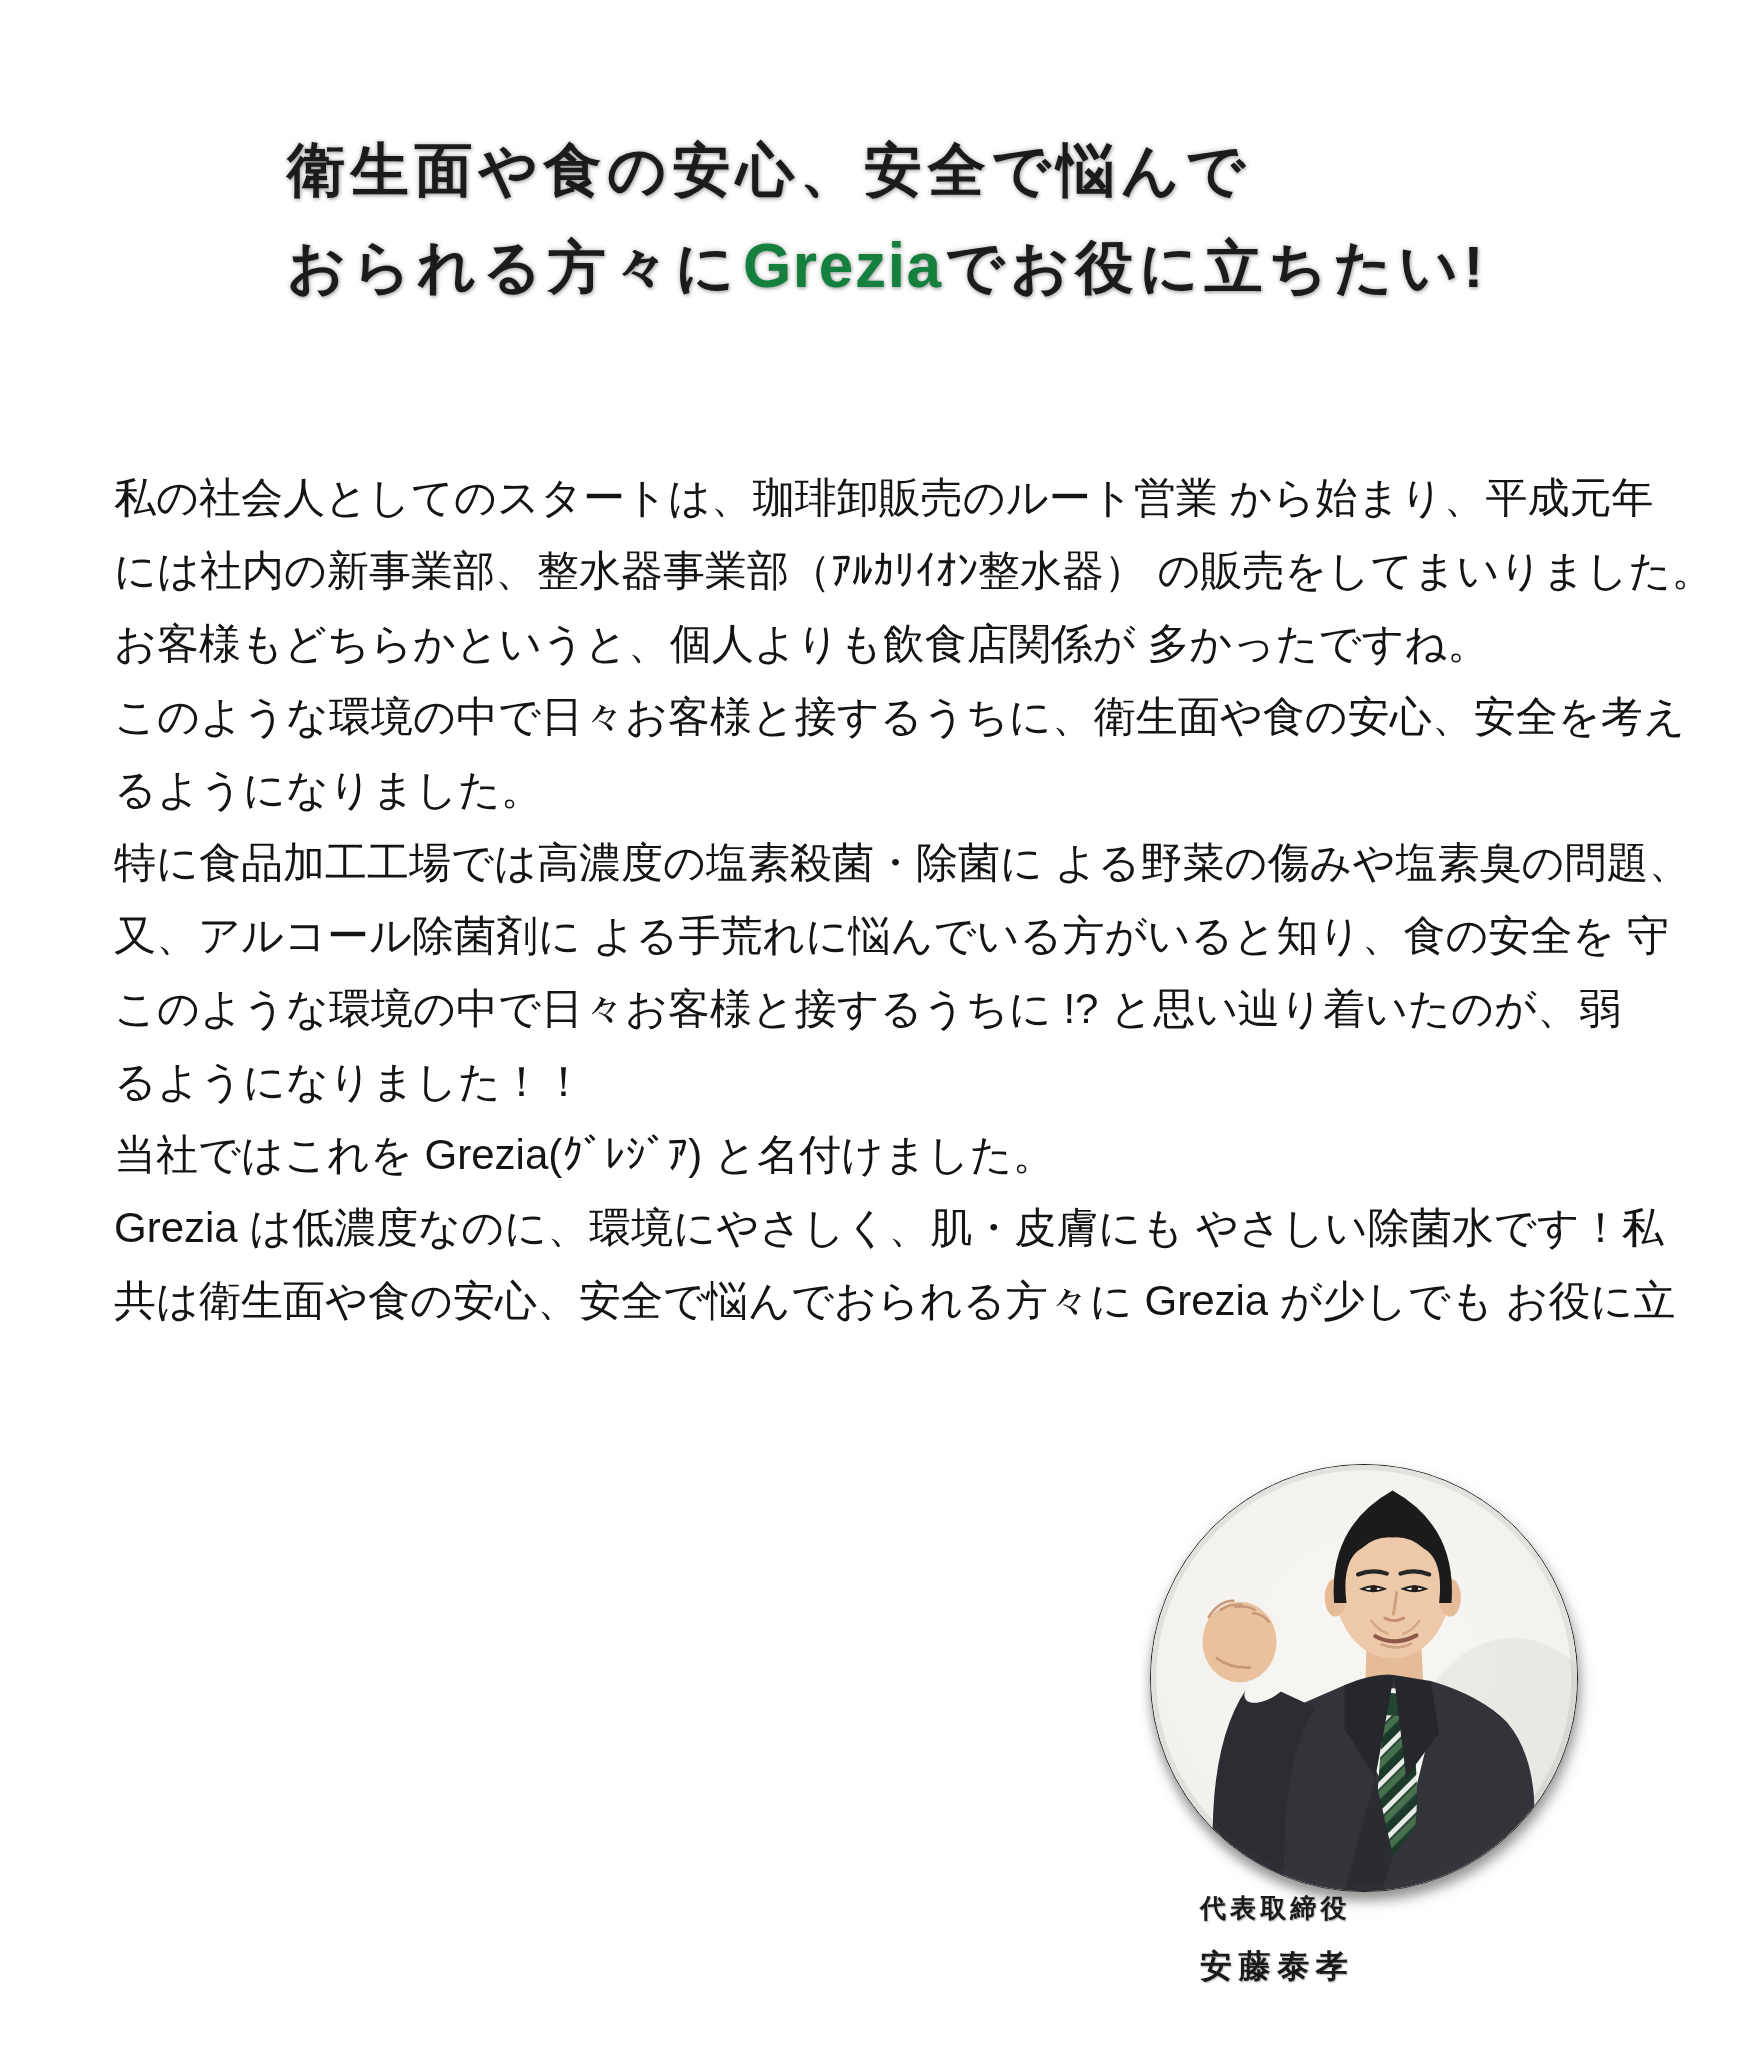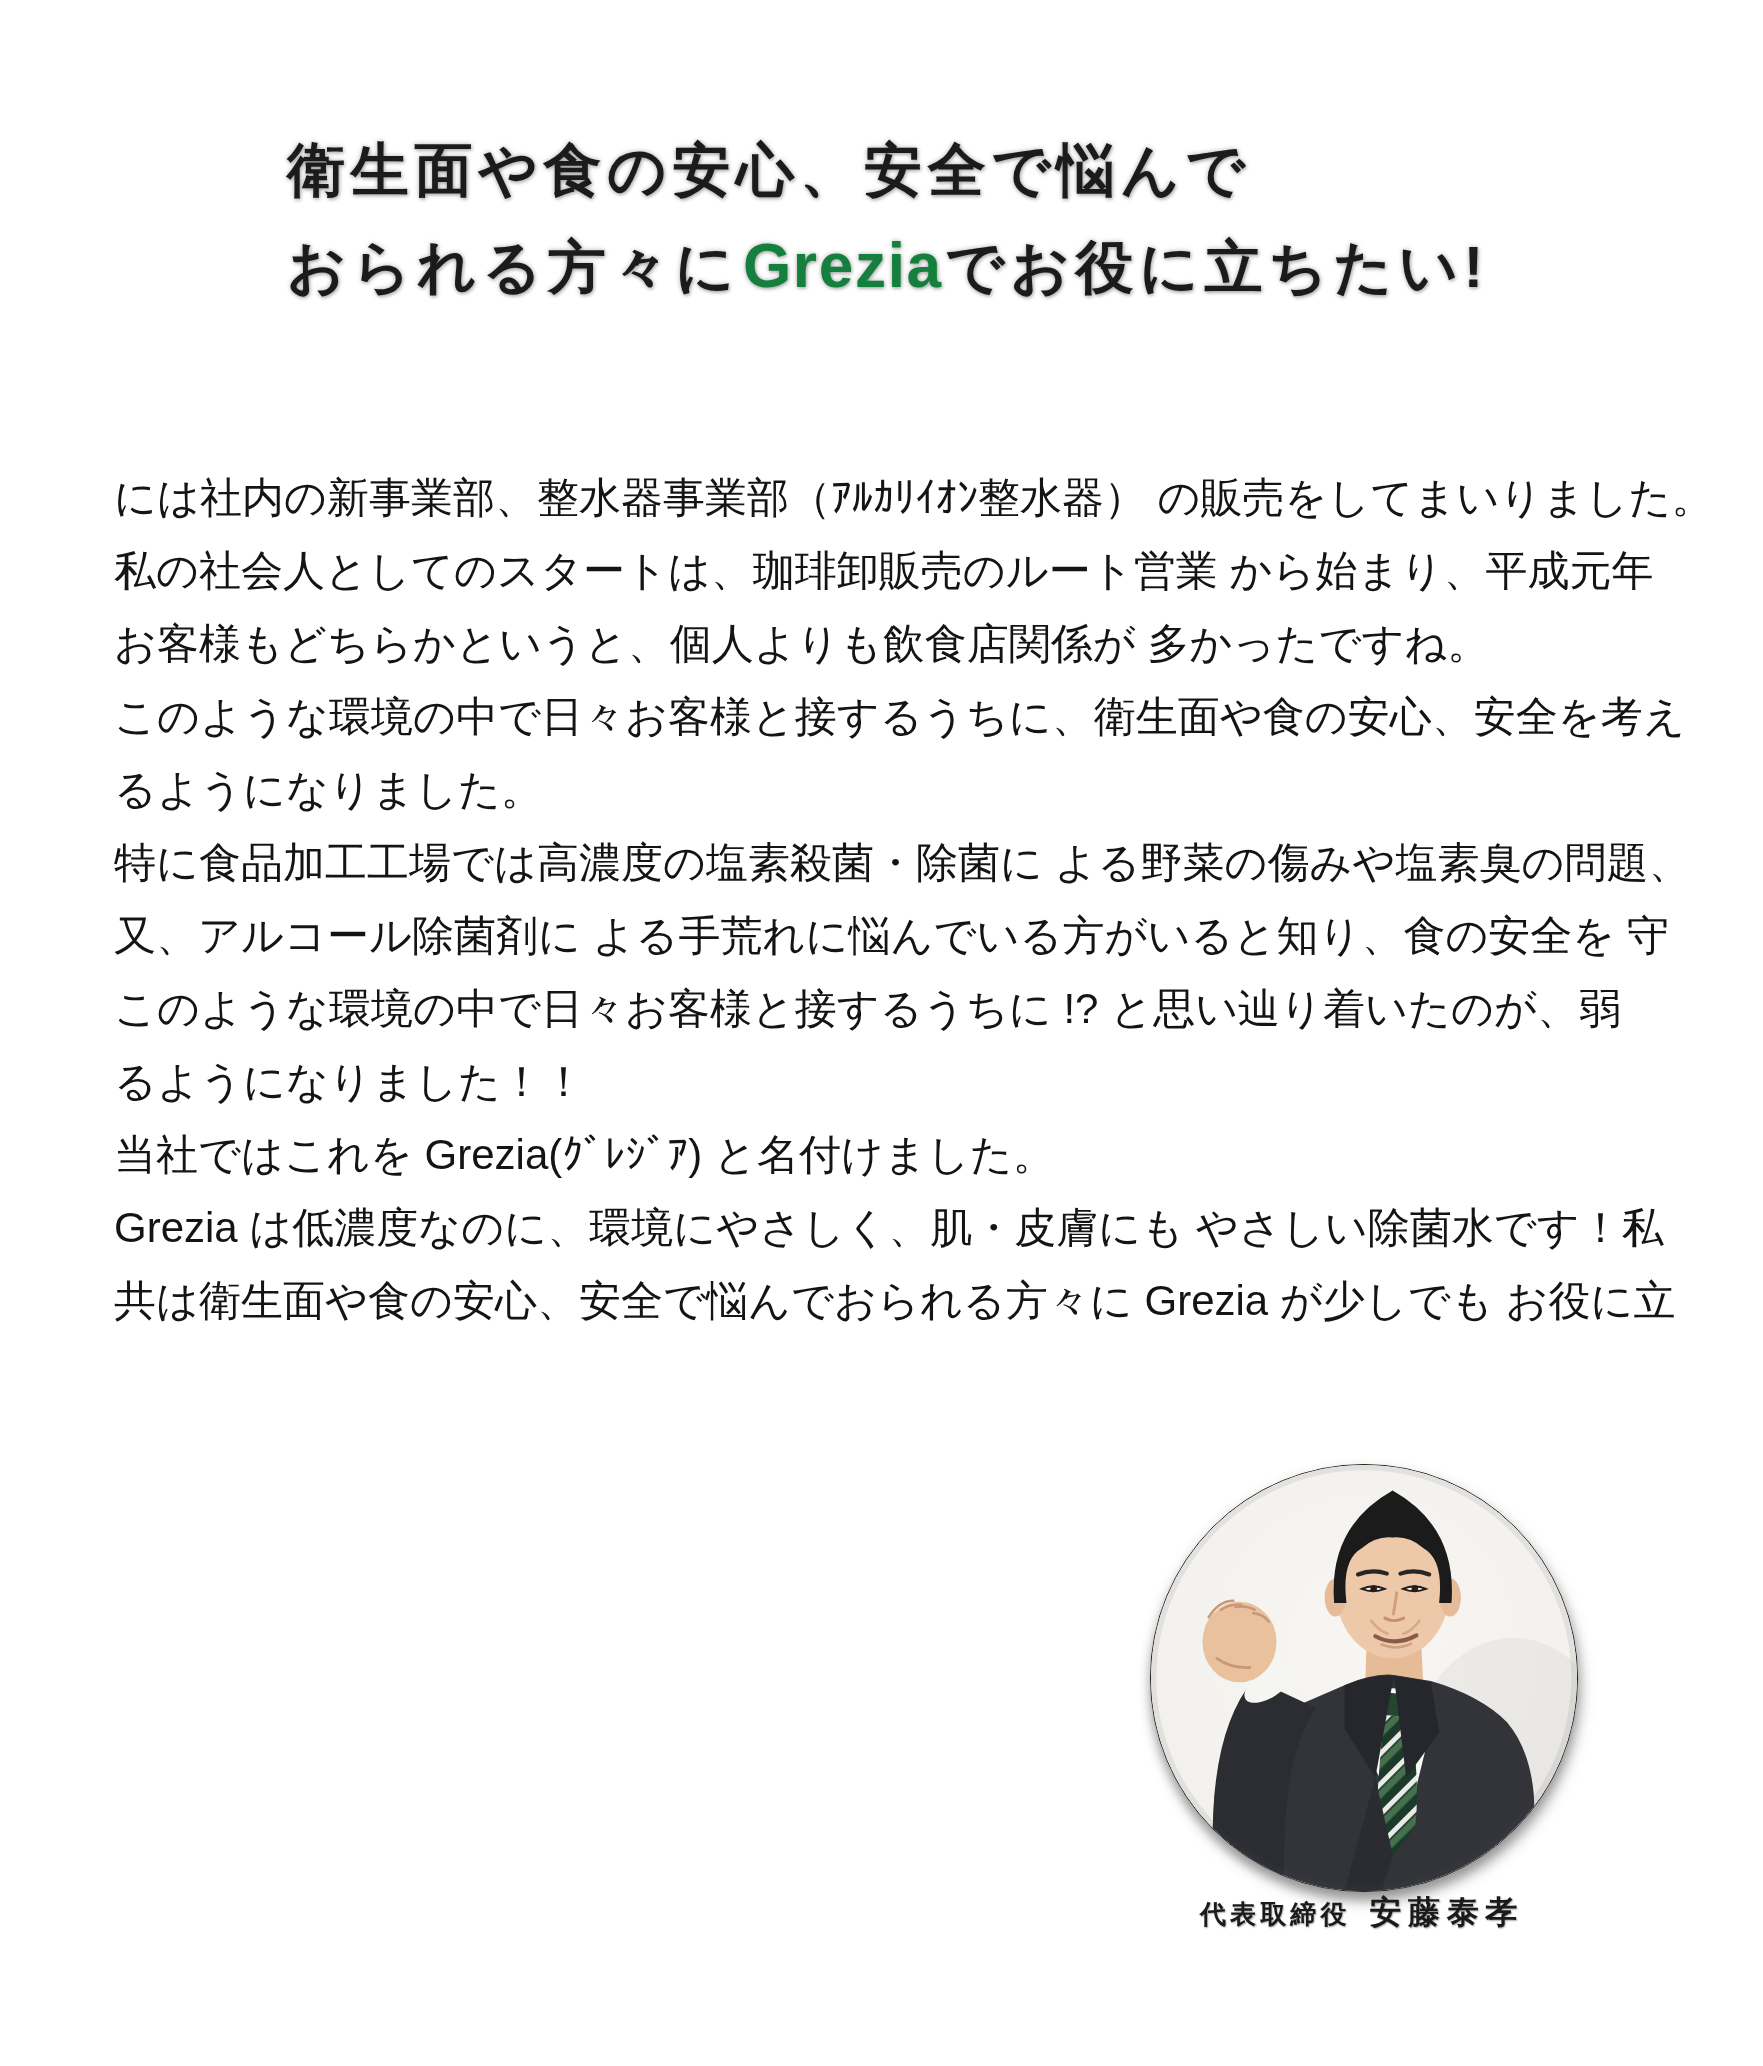--- a/index.html
+++ b/index.html
@@ -69,20 +69,21 @@
     top:1891px;
     width:455px;
     display:flex;
     align-items:baseline;
     gap:19px;
     font-family:"Liberation Serif","DejaVu Serif",serif;
     font-weight:700;
     color:#1a1a1a;
     text-shadow:0.8px 1.2px 1.7px rgba(0,0,0,0.35);
     white-space:nowrap;
+    flex-direction:column;
   }
   .sig-title{
     font-size:26px;
     letter-spacing:4.1px;
   }
   .sig-name{
     font-size:32px;
     letter-spacing:6.6px;
   }
 </style>
@@ -90,22 +91,22 @@
 <body>
 
 <div class="page">
 
   <header class="headline">
     <span class="hl-line1">衛生面や食の安心、安全で悩んで</span>
     <span class="hl-line2"><span>おられる方々に</span><span class="brand">Grezia</span><span>でお役に立ちたい!</span></span>
   </header>
 
   <main class="body-text">
+      <div class="line">私の社会人としてのスタートは、珈琲卸販売のルート営業 から始まり、平成元年</div>
       <div class="line">には社内の新事業部、整水器事業部（ｱﾙｶﾘｲｵﾝ整水器） の販売をしてまいりました。</div>
-      <div class="line">私の社会人としてのスタートは、珈琲卸販売のルート営業 から始まり、平成元年</div>
       <div class="line">お客様もどちらかというと、個人よりも飲食店関係が 多かったですね。</div>
       <div class="line">このような環境の中で日々お客様と接するうちに、衛生面や食の安心、安全を考え</div>
       <div class="line">るようになりました。</div>
       <div class="line">特に食品加工工場では高濃度の塩素殺菌・除菌に よる野菜の傷みや塩素臭の問題、</div>
       <div class="line">又、アルコール除菌剤に よる手荒れに悩んでいる方がいると知り、食の安全を 守</div>
       <div class="line">このような環境の中で日々お客様と接するうちに !? と思い辿り着いたのが、弱</div>
       <div class="line">るようになりました！！</div>
       <div class="line">当社ではこれを Grezia(ｸﾞﾚｼﾞｱ) と名付けました。</div>
       <div class="line">Grezia は低濃度なのに、環境にやさしく、肌・皮膚にも やさしい除菌水です！私</div>
       <div class="line">共は衛生面や食の安心、安全で悩んでおられる方々に Grezia が少しでも お役に立</div>

